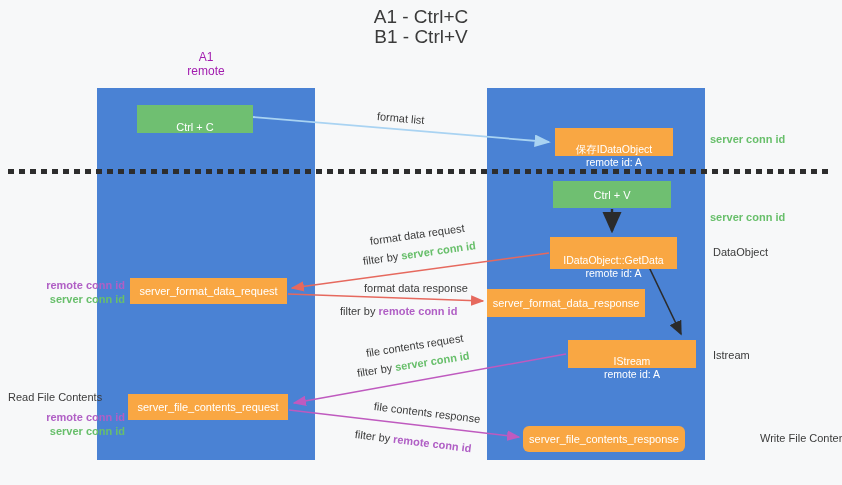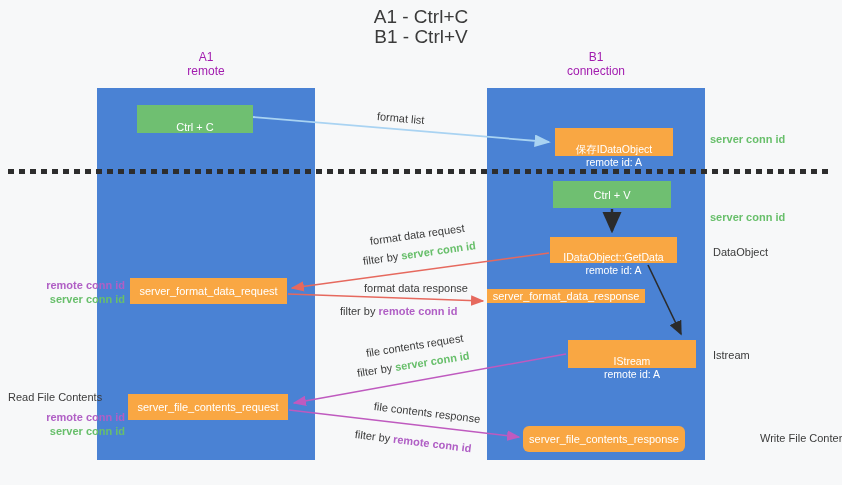--- a/index.html
+++ b/index.html
@@ -41,24 +41,20 @@
 
   <div class="title">
     <div>A1 - Ctrl+C</div>
     <div>B1 - Ctrl+V</div>
   </div>
 
   <div class="lifeline-header" style="left:97px;">
     <div>A1</div>
     <div>remote</div>
   </div>
-  <div class="lifeline-header" style="left:487px;">
-    <div>B1</div>
-    <div>connection</div>
-  </div>
 
   <div class="lifeline" style="left:97px;"></div>
   <div class="lifeline" style="left:487px;"></div>
 
   <div class="separator"></div>
 
   <svg class="arrows" width="842" height="485">
     <defs>
       <marker id="m-blue" markerWidth="9" markerHeight="7" refX="8" refY="3.5" orient="auto">
         <path d="M0,0 L9,3.5 L0,7 z" fill="#a9d3f2"></path>
@@ -90,32 +86,32 @@
     <span class="stack">
       <span>保存IDataObject</span>
       <span>remote id: A</span>
     </span>
   </div>
 
   <div class="node green" style="left:553px; top:181px; width:118px; height:27px;">
     <span>Ctrl + V</span>
   </div>
 
-  <div class="node orange" style="left:550px; top:237px; width:127px; height:26px;">
+  <div class="node orange" style="left:550px; top:237px; width:127px; height:32px;">
     <span class="stack">
       <span>IDataObject::GetData</span>
       <span>remote id: A</span>
     </span>
   </div>
 
   <div class="node orange" style="left:130px; top:278px; width:157px; height:26px;">
     <span>server_format_data_request</span>
   </div>
 
-  <div class="node orange" style="left:487px; top:289px; width:158px; height:14px;">
+  <div class="node orange" style="left:487px; top:289px; width:158px; height:28px;">
     <span>server_format_data_response</span>
   </div>
 
   <div class="node orange" style="left:568px; top:340px; width:128px; height:28px;">
     <span class="stack">
       <span>IStream</span>
       <span>remote id: A</span>
     </span>
   </div>
 

